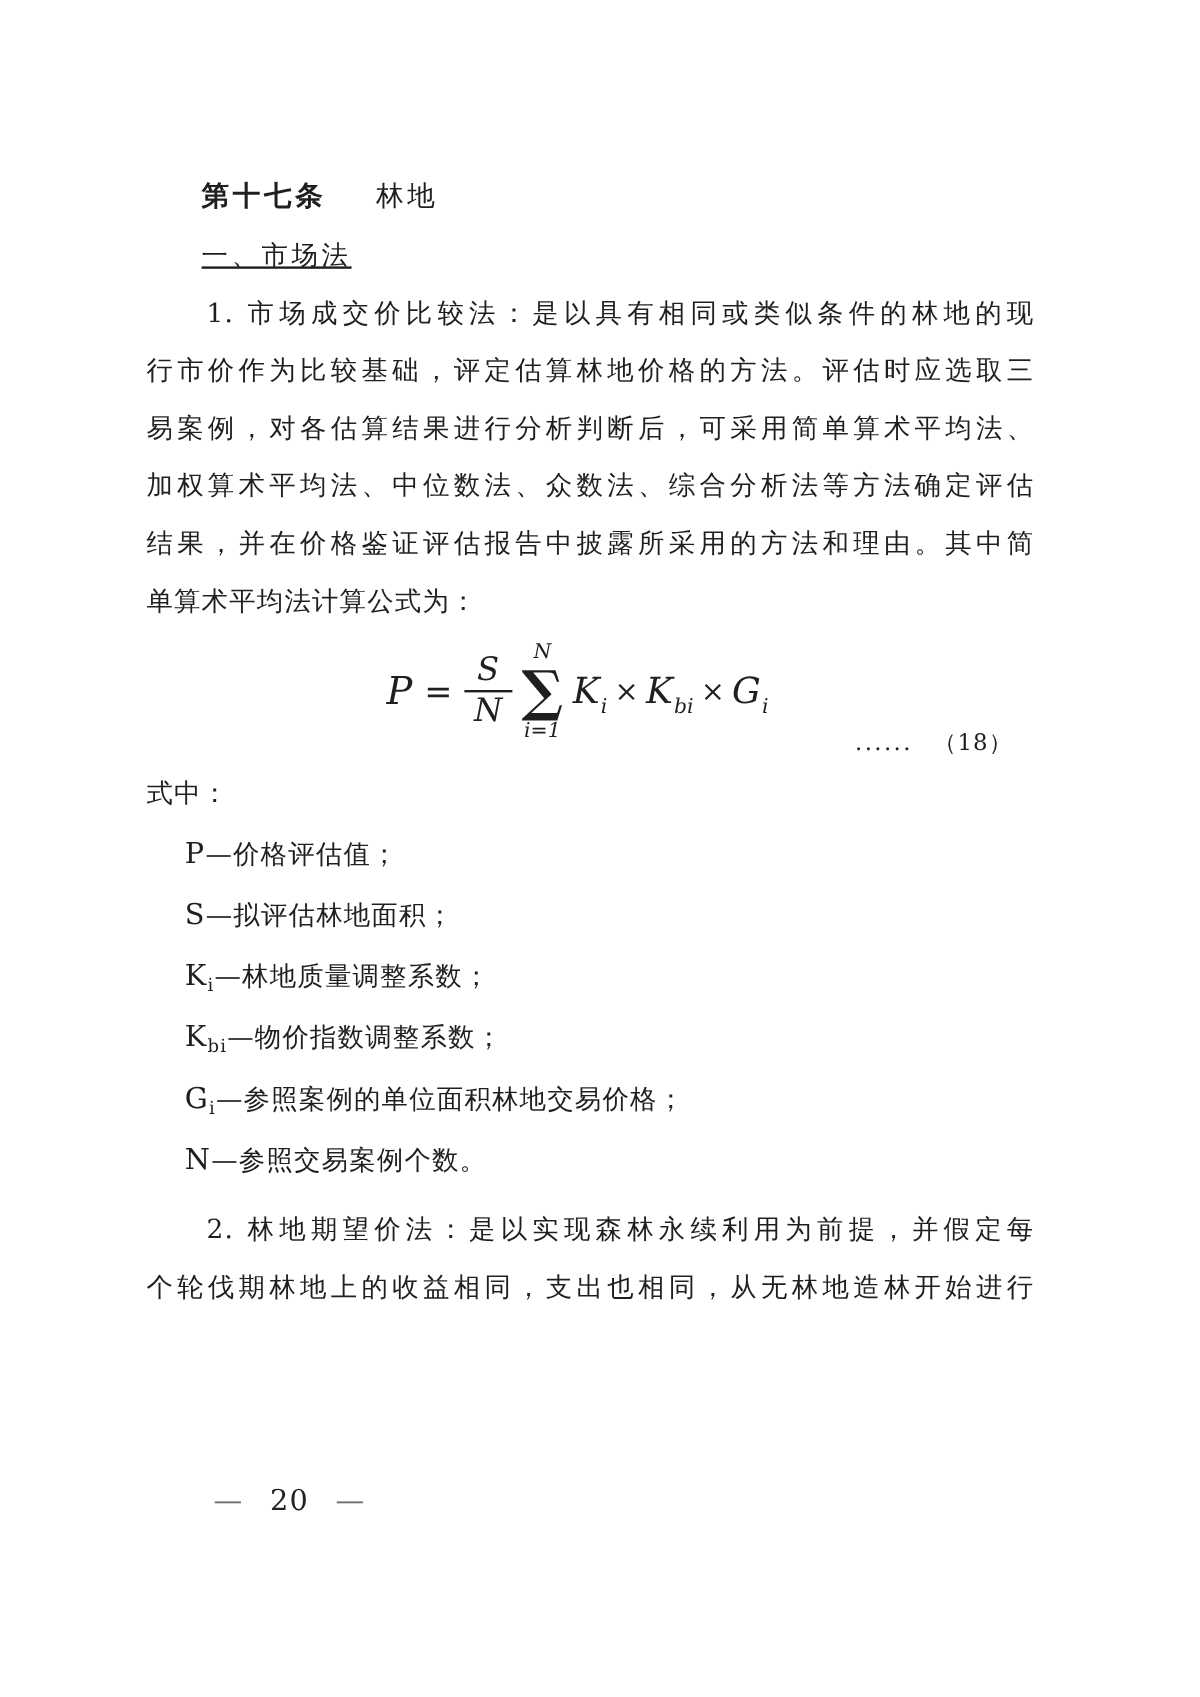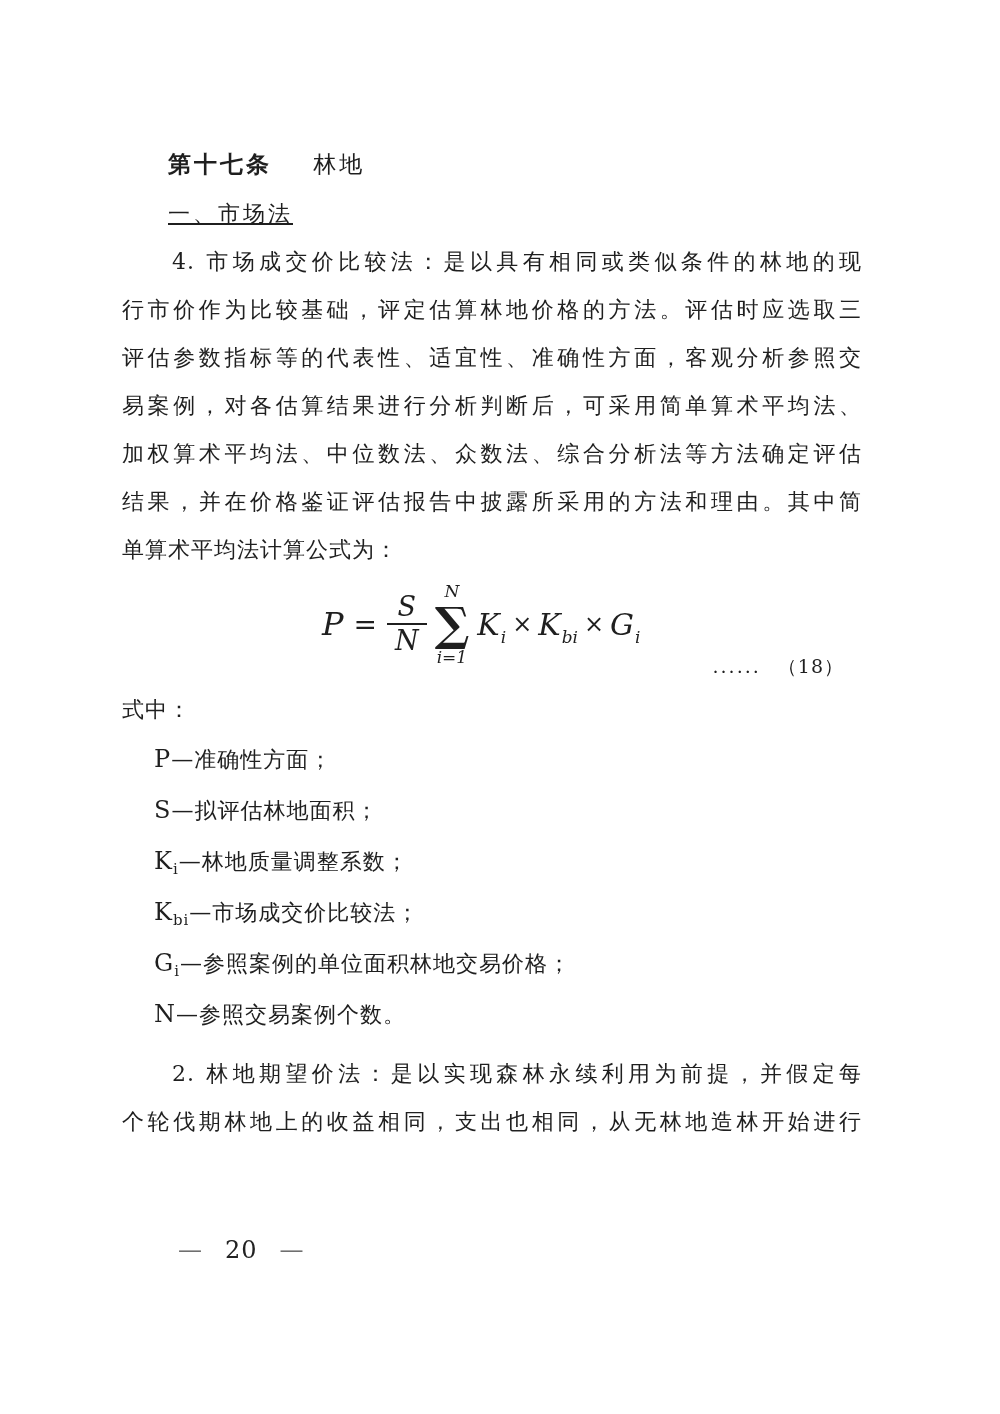--- a/index.html
+++ b/index.html
@@ -127,23 +127,22 @@
   <div class="content">
 
     <div class="heading">
       <span class="article">第十七条</span>
       <span class="title">林地</span>
     </div>
 
     <div class="line section">一、市场法</div>
 
     <div class="para">
-      <div class="line just indent">4. 市场成交价比较法：是以具有相同或类似条件的林地的现</div>
+      <div class="line just indent">1. 市场成交价比较法：是以具有相同或类似条件的林地的现</div>
       <div class="line just">行市价作为比较基础，评定估算林地价格的方法。评估时应选取三</div>
-      <div class="line just">评估参数指标等的代表性、适宜性、准确性方面，客观分析参照交</div>
       <div class="line just">易案例，对各估算结果进行分析判断后，可采用简单算术平均法、</div>
       <div class="line just">加权算术平均法、中位数法、众数法、综合分析法等方法确定评估</div>
       <div class="line just">结果，并在价格鉴证评估报告中披露所采用的方法和理由。其中简</div>
       <div class="line">单算术平均法计算公式为：</div>
     </div>
 
     <div class="formula-block">
       <div class="formula-row">
         <span class="f-lhs">P</span>
         <span class="f-eq">=</span>
@@ -175,30 +174,30 @@
       <div class="formula-label">
         <span class="dots">......</span>
         <span>（18）</span>
       </div>
     </div>
 
     <div class="line">式中：</div>
 
     <div class="defs">
       <div class="def-line">
-        <span class="sym">P</span><span class="sb"></span><span>—准确性方面；</span>
+        <span class="sym">P</span><span class="sb"></span><span>—价格评估值；</span>
       </div>
       <div class="def-line">
         <span class="sym">S</span><span class="sb"></span><span>—拟评估林地面积；</span>
       </div>
       <div class="def-line">
         <span class="sym">K</span><span class="sb">i</span><span>—林地质量调整系数；</span>
       </div>
       <div class="def-line">
-        <span class="sym">K</span><span class="sb">bi</span><span>—市场成交价比较法；</span>
+        <span class="sym">K</span><span class="sb">bi</span><span>—物价指数调整系数；</span>
       </div>
       <div class="def-line">
         <span class="sym">G</span><span class="sb">i</span><span>—参照案例的单位面积林地交易价格；</span>
       </div>
       <div class="def-line">
         <span class="sym">N</span><span class="sb"></span><span>—参照交易案例个数。</span>
       </div>
     </div>
 
     <div class="para para2">

